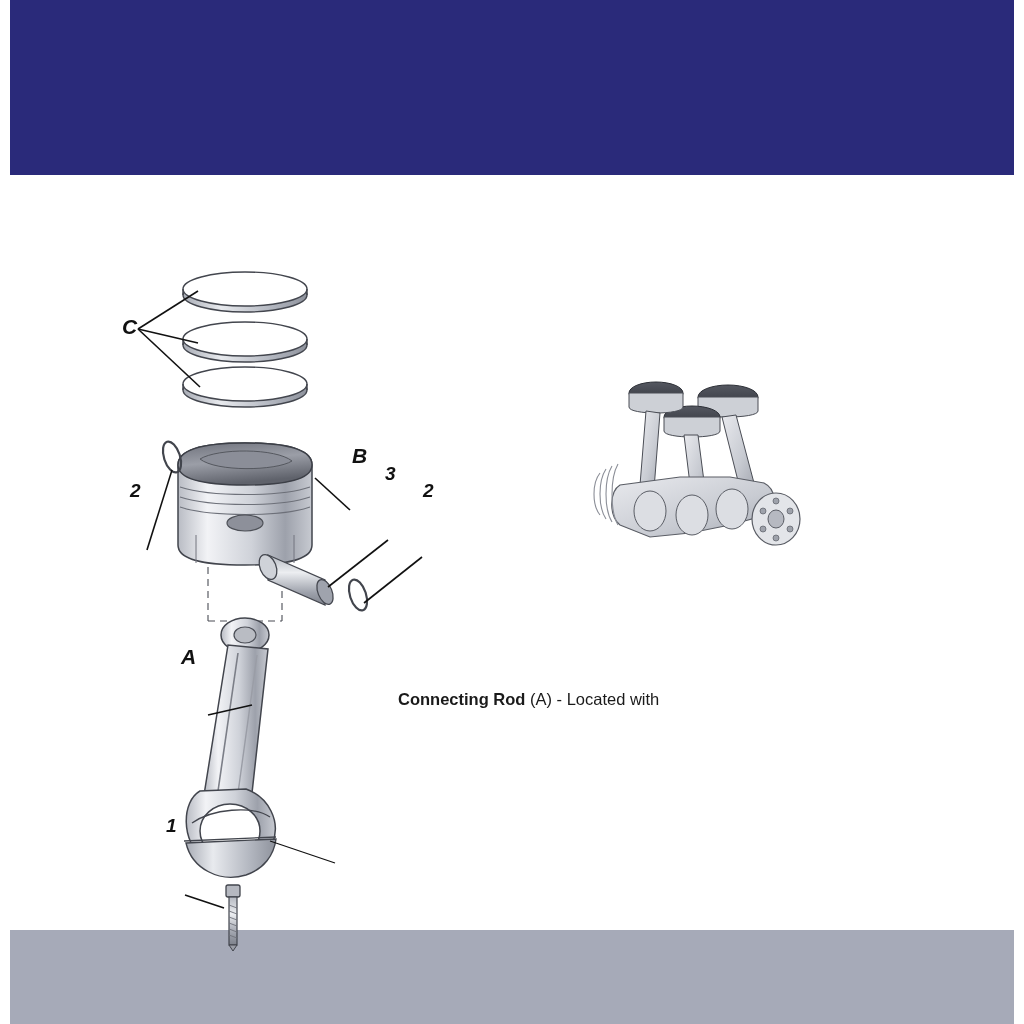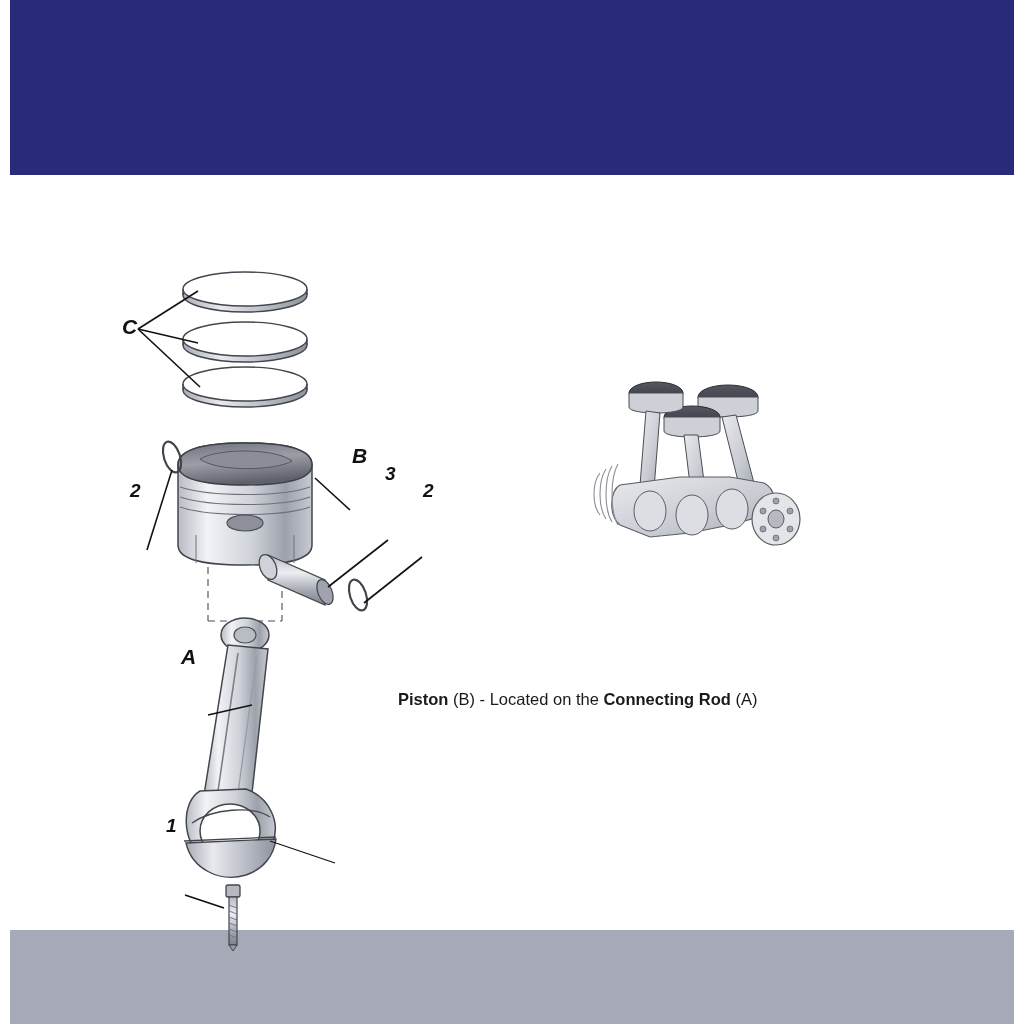--- a/index.html
+++ b/index.html
@@ -267,17 +267,17 @@
         <path d="M20 108 C12 118 12 140 20 150"></path>
         <path d="M26 104 C18 116 18 142 26 154"></path>
         <path d="M32 101 C24 114 24 144 32 157"></path>
         <path d="M38 99 C30 113 30 146 38 160"></path>
       </g>
     </g>
   </svg>
 
   <div class="caption">
     <div class="line">
-      <b>Piston</b><span> (B) - Located on the </span><b>Connecting Rod</b><span> (A)</span>
+      <b>Connecting Rod</b><span> (A) - Located with</span>
     </div>
   </div>
 
 </div>
 
 </body></html>

